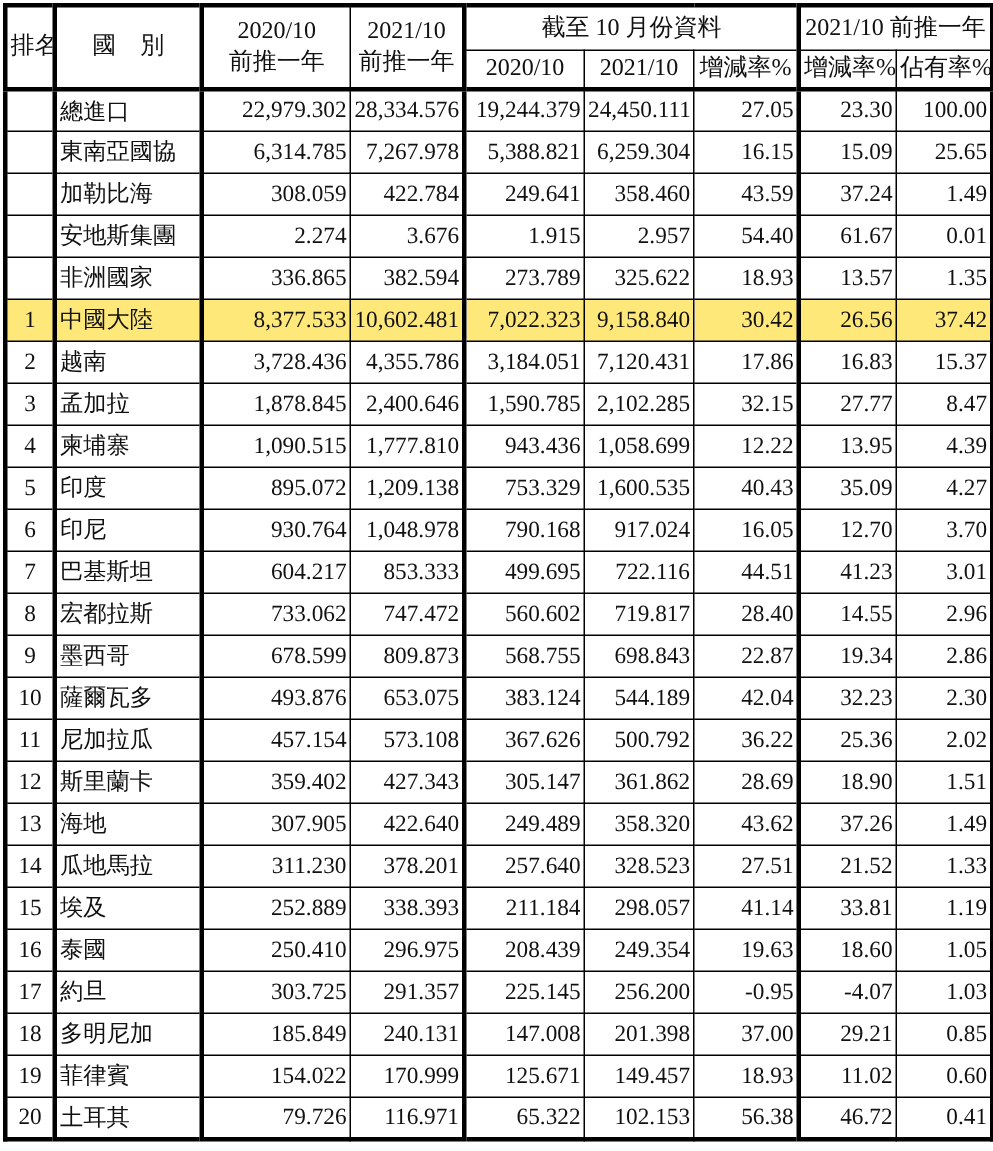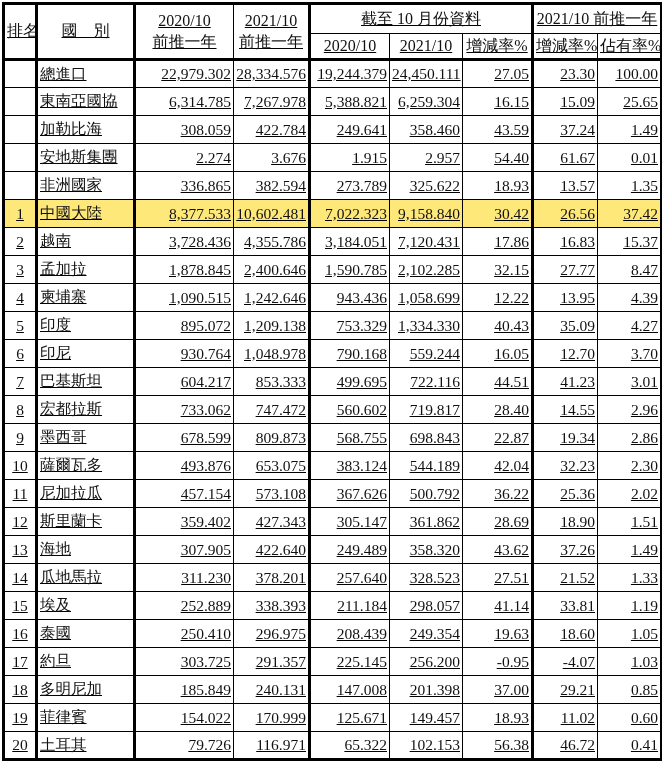--- a/index.html
+++ b/index.html
@@ -7,21 +7,20 @@
     padding: 0;
     background: #ffffff;
     width: 662px;
   }
   .page {
     width: 616px;
     height: 767px;
     box-sizing: border-box;
     padding: 2px;
     background: #ffffff;
-    text-decoration: underline;
   }
   table.stats {
     border-collapse: collapse;
     table-layout: fixed;
     width: 658px;
     border: 3px solid #000;
     font-family: "Liberation Serif", "DejaVu Serif", serif;
     color: #111111;
   }
   table.stats th,
@@ -176,45 +175,45 @@
     <td class="cell-num">1,590.785</td>
     <td class="cell-num">2,102.285</td>
     <td class="cell-num thick-r">32.15</td>
     <td class="cell-num">27.77</td>
     <td class="cell-num">8.47</td>
   </tr>
         <tr>
     <td class="cell-rank thick-r">4</td>
     <td class="cell-country thick-r">柬埔寨</td>
     <td class="cell-num">1,090.515</td>
-    <td class="cell-num thick-r">1,242.646</td>
+    <td class="cell-num thick-r">1,777.810</td>
     <td class="cell-num">943.436</td>
     <td class="cell-num">1,058.699</td>
     <td class="cell-num thick-r">12.22</td>
     <td class="cell-num">13.95</td>
     <td class="cell-num">4.39</td>
   </tr>
         <tr>
     <td class="cell-rank thick-r">5</td>
     <td class="cell-country thick-r">印度</td>
     <td class="cell-num">895.072</td>
     <td class="cell-num thick-r">1,209.138</td>
     <td class="cell-num">753.329</td>
-    <td class="cell-num">1,334.330</td>
+    <td class="cell-num">1,600.535</td>
     <td class="cell-num thick-r">40.43</td>
     <td class="cell-num">35.09</td>
     <td class="cell-num">4.27</td>
   </tr>
         <tr>
     <td class="cell-rank thick-r">6</td>
     <td class="cell-country thick-r">印尼</td>
     <td class="cell-num">930.764</td>
     <td class="cell-num thick-r">1,048.978</td>
     <td class="cell-num">790.168</td>
-    <td class="cell-num">559.244</td>
+    <td class="cell-num">917.024</td>
     <td class="cell-num thick-r">16.05</td>
     <td class="cell-num">12.70</td>
     <td class="cell-num">3.70</td>
   </tr>
         <tr>
     <td class="cell-rank thick-r">7</td>
     <td class="cell-country thick-r">巴基斯坦</td>
     <td class="cell-num">604.217</td>
     <td class="cell-num thick-r">853.333</td>
     <td class="cell-num">499.695</td>

